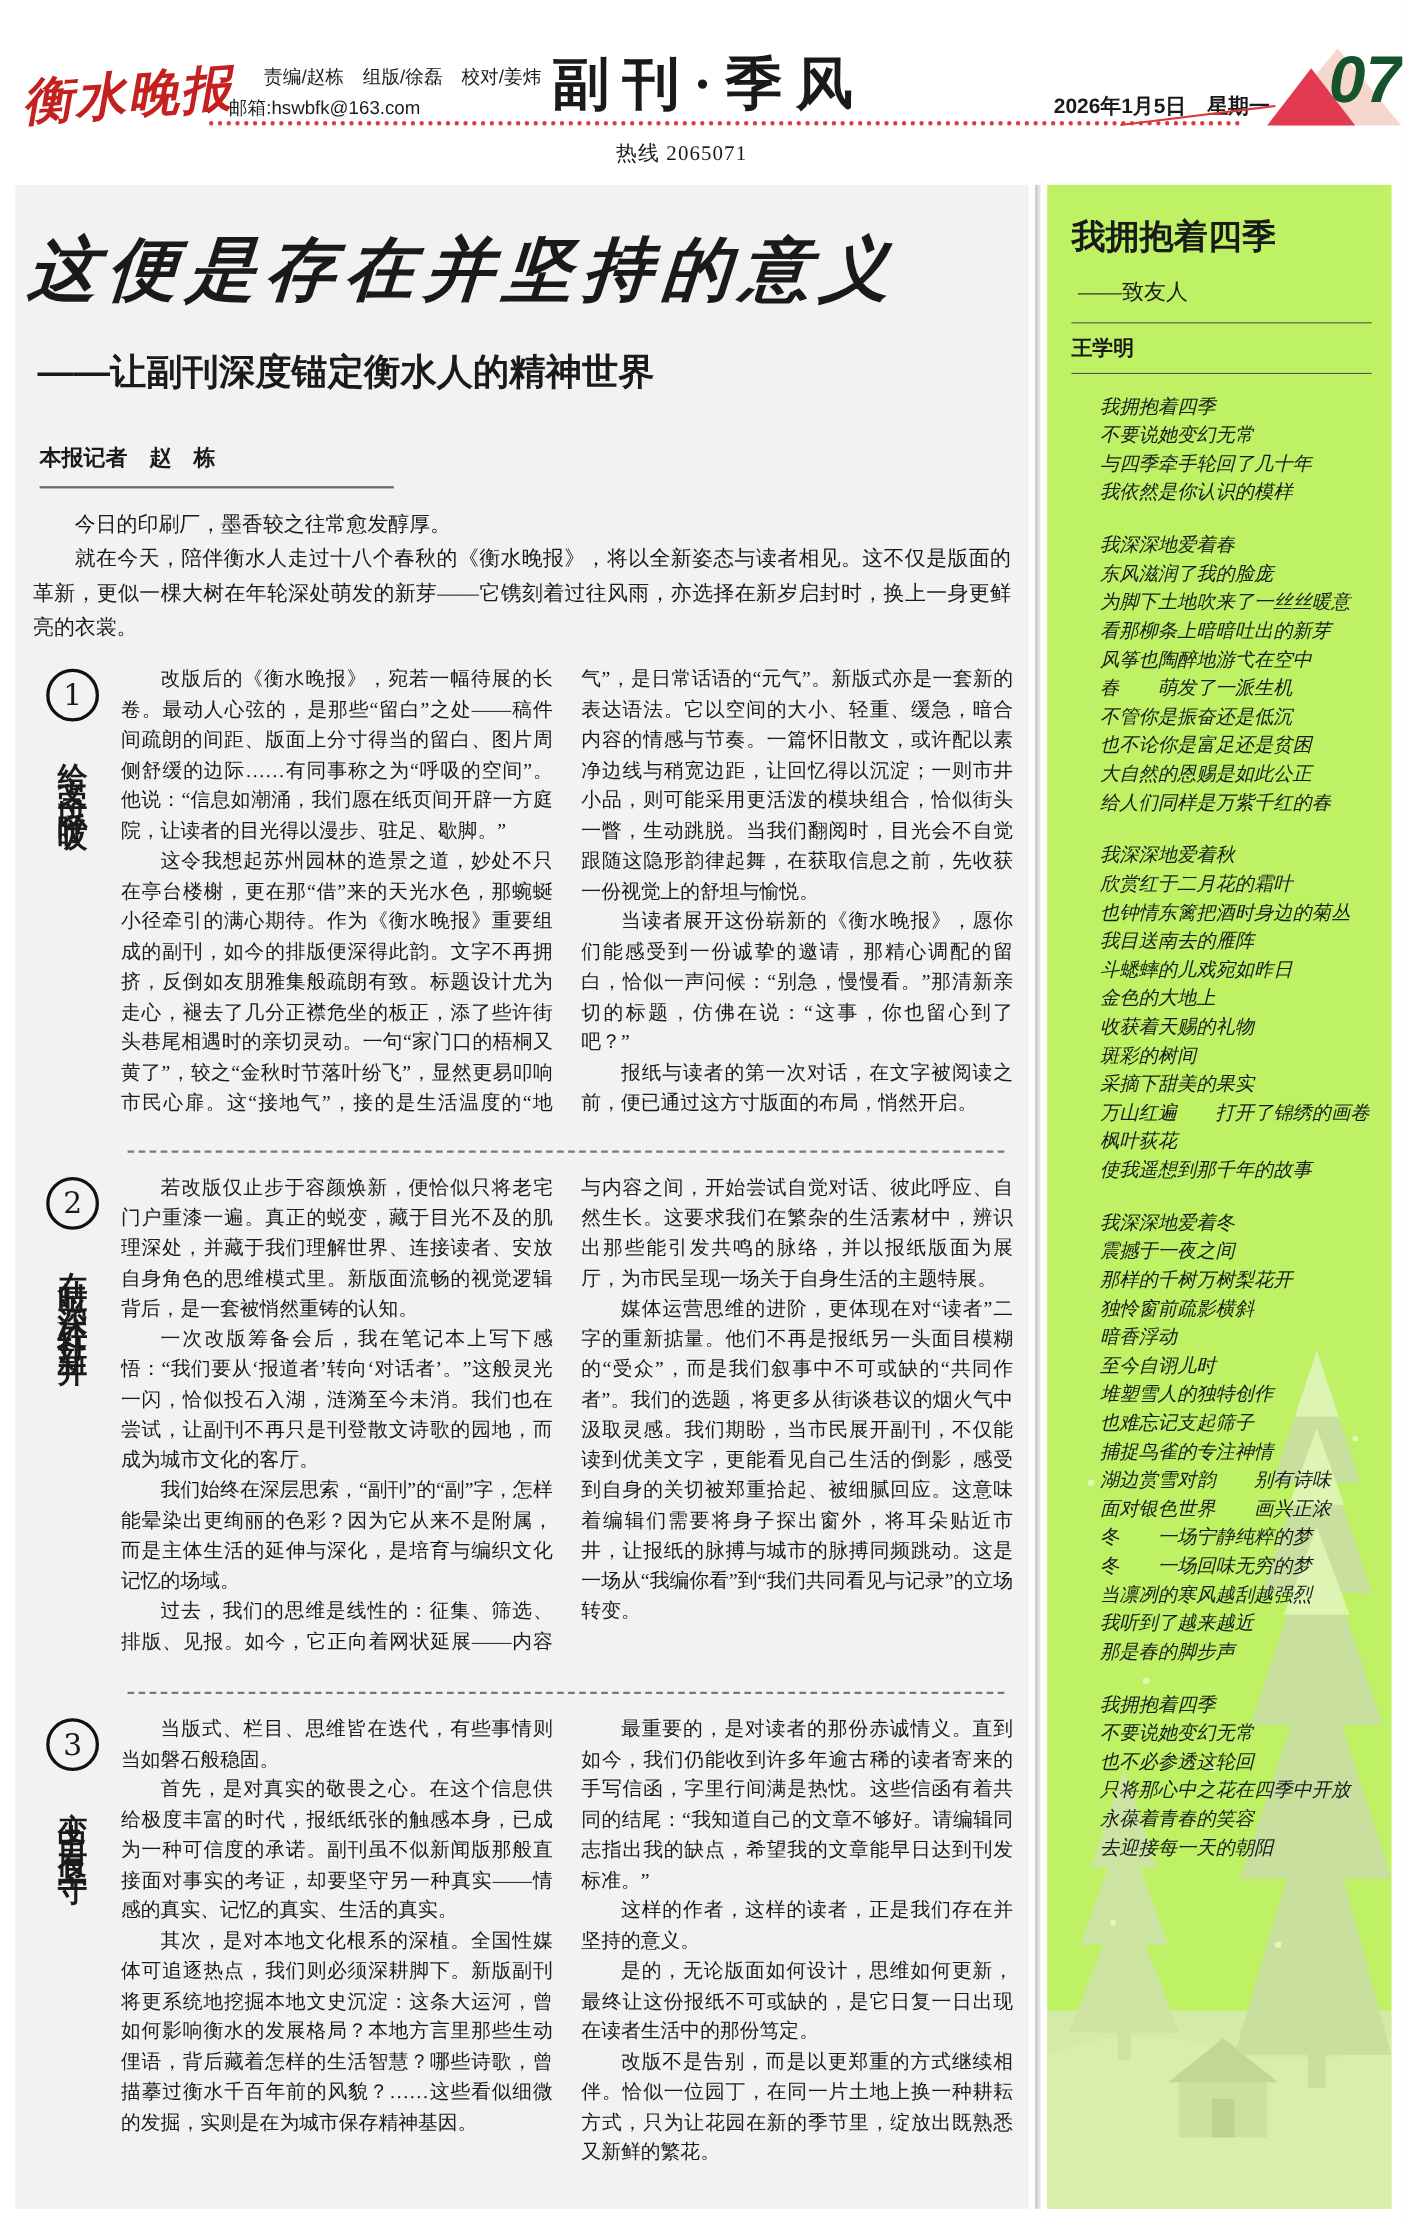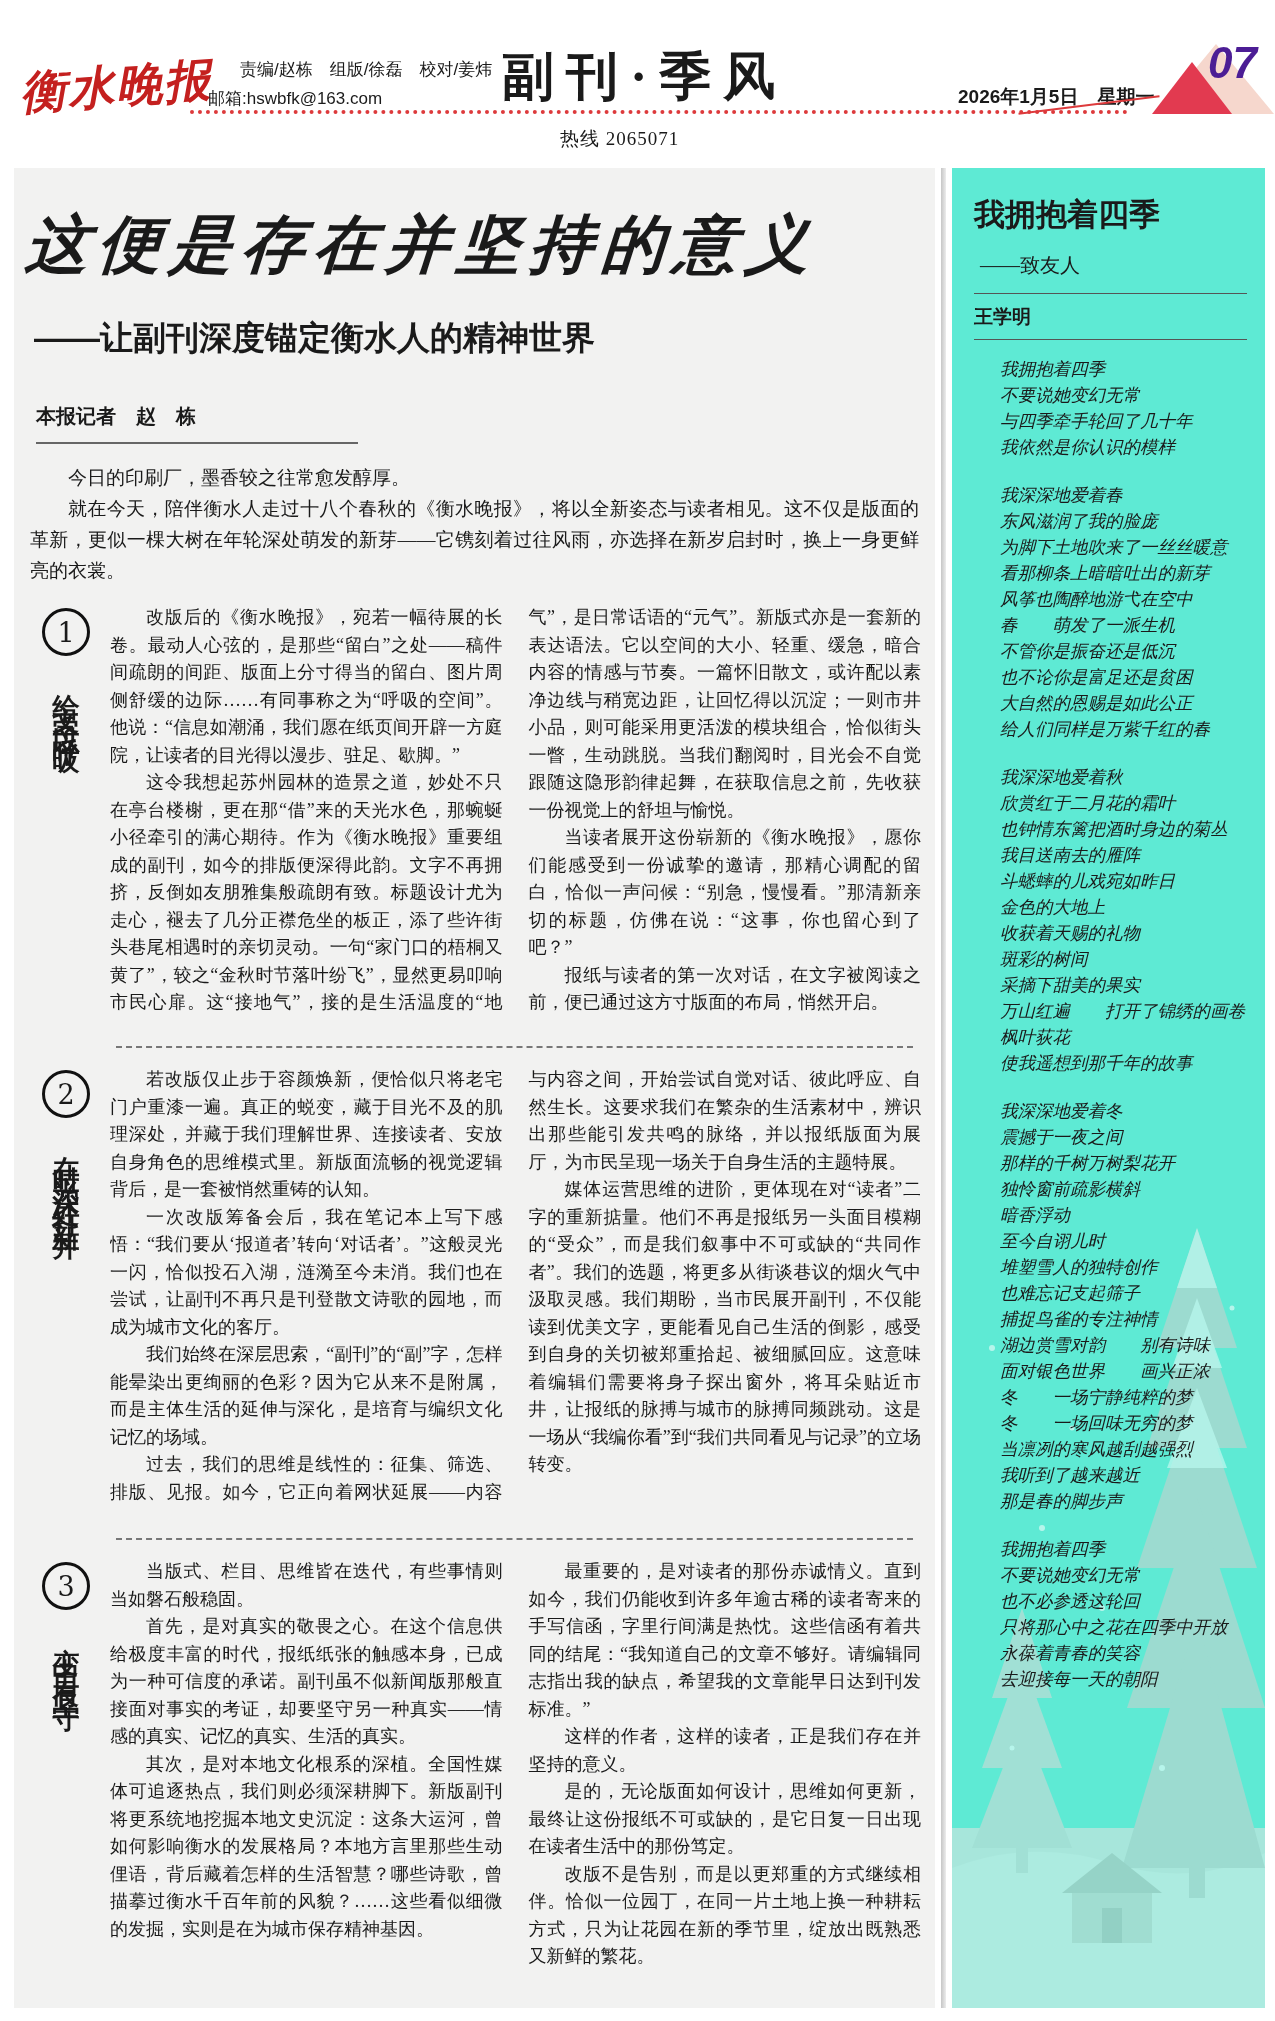--- a/index.html
+++ b/index.html
@@ -18,31 +18,31 @@
             font-family:"Liberation Sans",sans-serif;margin-left:32px;}
   .dotline{position:absolute;left:190px;top:110px;width:938px;border-top:4px dotted #dd3a3c;}
   .slantline{position:absolute;left:1018px;top:104px;width:142px;height:2px;background:#dd3a3c;
              transform:rotate(-7deg);}
   .tri-light{position:absolute;left:1158px;top:44px;width:0;height:0;
              border-left:58px solid transparent;border-right:58px solid transparent;
              border-bottom:70px solid #f6d7cd;}
   .tri-red{position:absolute;left:1152px;top:62px;width:0;height:0;
            border-left:40px solid transparent;border-right:40px solid transparent;
            border-bottom:52px solid #e23a50;}
-  .pagenum{position:absolute;left:1208px;top:38px;font-size:44px;font-weight:bold;
-           font-style:italic;color:#4c1d95;font-family:"Liberation Sans",sans-serif;}
+  .pagenum{position:absolute;left:1208px;top:38px;font-size:60px;font-weight:bold;
+           font-style:italic;color:#14532d;font-family:"Liberation Sans",sans-serif;}
   .hotline{position:absolute;left:560px;top:126px;font-size:19px;letter-spacing:1px;}
 
   
   .article{position:absolute;left:14px;top:168px;width:921px;height:1840px;
            background:#f2f2f1;box-sizing:border-box;padding:0 8px;}
   .vdivider{position:absolute;left:941px;top:168px;width:5px;height:1840px;
             background:linear-gradient(90deg,#c6c6c6,#ececec);}
   .sidebar{position:absolute;left:952px;top:168px;width:313px;height:1840px;
-           background:#5eead4;overflow:hidden;}
+           background:#bef264;overflow:hidden;}
 
   
   .art-title{margin:34px 4px 0;font-size:63px;font-weight:bold;font-style:italic;
              letter-spacing:9px;white-space:nowrap;transform:skewX(-4deg);
              font-family:"DejaVu Serif",serif;}
   .art-subtitle{margin:28px 0 0 12px;font-size:33px;font-weight:bold;
                 font-family:"Liberation Sans",sans-serif;}
   .byline{margin:42px 0 0 14px;font-size:20px;font-weight:bold;width:322px;
           padding-bottom:12px;border-bottom:2px solid #666;
           font-family:"Liberation Sans",sans-serif;}

